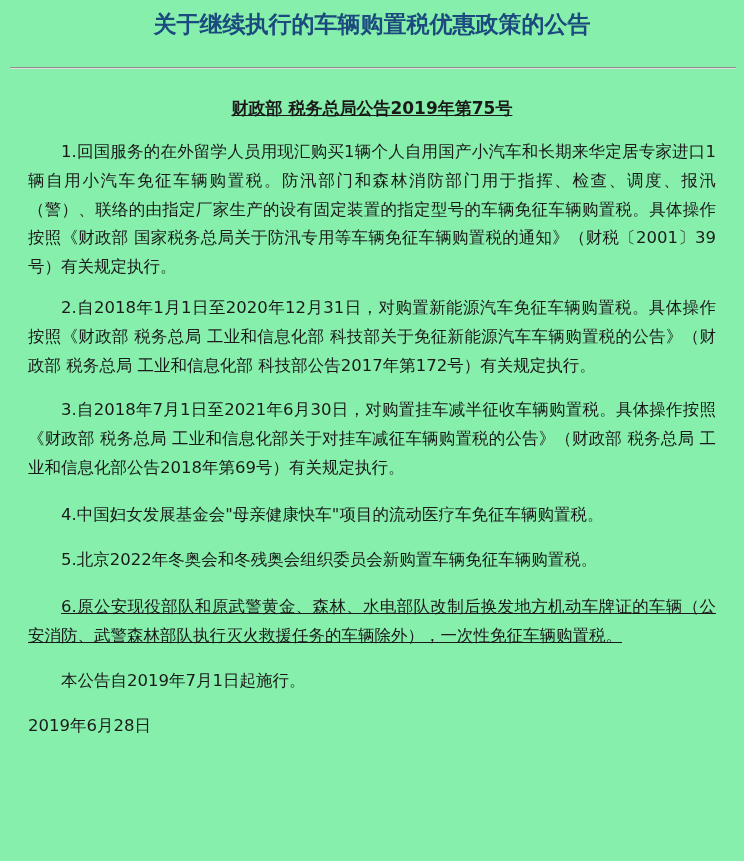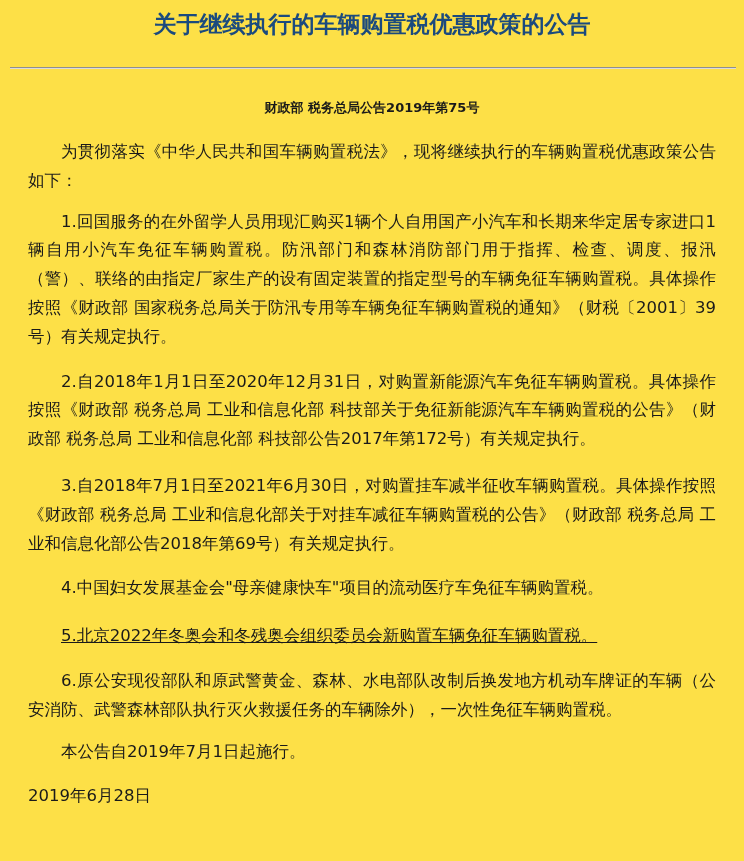--- a/index.html
+++ b/index.html
@@ -10,45 +10,46 @@
   body {
     width: 744px;
     height: 861px;
     overflow: hidden;
     font-family: "DejaVu Sans", sans-serif;
     color: #1a1a1a;
   }
   .page {
     width: 744px;
     height: 861px;
-    background: #fde047;
+    background: #86efac;
   }
   .title {
     margin: 0;
     padding-top: 11px;
     text-align: center;
     font-size: 23px;
     font-weight: bold;
     line-height: 27px;
     color: #1b4a7e;
   }
   .divider {
     height: 0;
     margin: 29px 8px 0 10px;
     border: none;
     border-top: 1px solid #8f8f8f;
     border-bottom: 1px solid #dcdcdc;
   }
   .doc-number {
     margin-top: 29px;
     text-align: center;
-    font-size: 13px;
+    font-size: 17px;
     font-weight: bold;
     line-height: 20px;
     color: #1a1a1a;
+    text-decoration: underline;
   }
   .content {
     padding: 0 28px;
   }
   .content p {
     margin: 16px 0 0 0;
     font-size: 16.5px;
     line-height: 28.8px;
     text-align: justify;
     text-indent: 2em;
@@ -85,21 +86,20 @@
 
 <div class="page">
 
   <h1 class="title">关于继续执行的车辆购置税优惠政策的公告</h1>
 
   <hr class="divider">
 
   <div class="doc-number">财政部 税务总局公告2019年第75号</div>
 
   <div class="content">
-    <p>为贯彻落实《中华人民共和国车辆购置税法》，现将继续执行的车辆购置税优惠政策公告如下：</p>
     <p>1.回国服务的在外留学人员用现汇购买1辆个人自用国产小汽车和长期来华定居专家进口1辆自用小汽车免征车辆购置税。防汛部门和森林消防部门用于指挥、检查、调度、报汛（警）、联络的由指定厂家生产的设有固定装置的指定型号的车辆免征车辆购置税。具体操作按照《财政部 国家税务总局关于防汛专用等车辆免征车辆购置税的通知》（财税〔2001〕39号）有关规定执行。</p>
     <p>2.自2018年1月1日至2020年12月31日，对购置新能源汽车免征车辆购置税。具体操作按照《财政部 税务总局 工业和信息化部 科技部关于免征新能源汽车车辆购置税的公告》（财政部 税务总局 工业和信息化部 科技部公告2017年第172号）有关规定执行。</p>
     <p>3.自2018年7月1日至2021年6月30日，对购置挂车减半征收车辆购置税。具体操作按照《财政部 税务总局 工业和信息化部关于对挂车减征车辆购置税的公告》（财政部 税务总局 工业和信息化部公告2018年第69号）有关规定执行。</p>
     <p>4.中国妇女发展基金会"母亲健康快车"项目的流动医疗车免征车辆购置税。</p>
     <p>5.北京2022年冬奥会和冬残奥会组织委员会新购置车辆免征车辆购置税。</p>
     <p>6.原公安现役部队和原武警黄金、森林、水电部队改制后换发地方机动车牌证的车辆（公安消防、武警森林部队执行灭火救援任务的车辆除外），一次性免征车辆购置税。</p>
     <p>本公告自2019年7月1日起施行。</p>
 
 
     <div class="pub-date">2019年6月28日</div>

